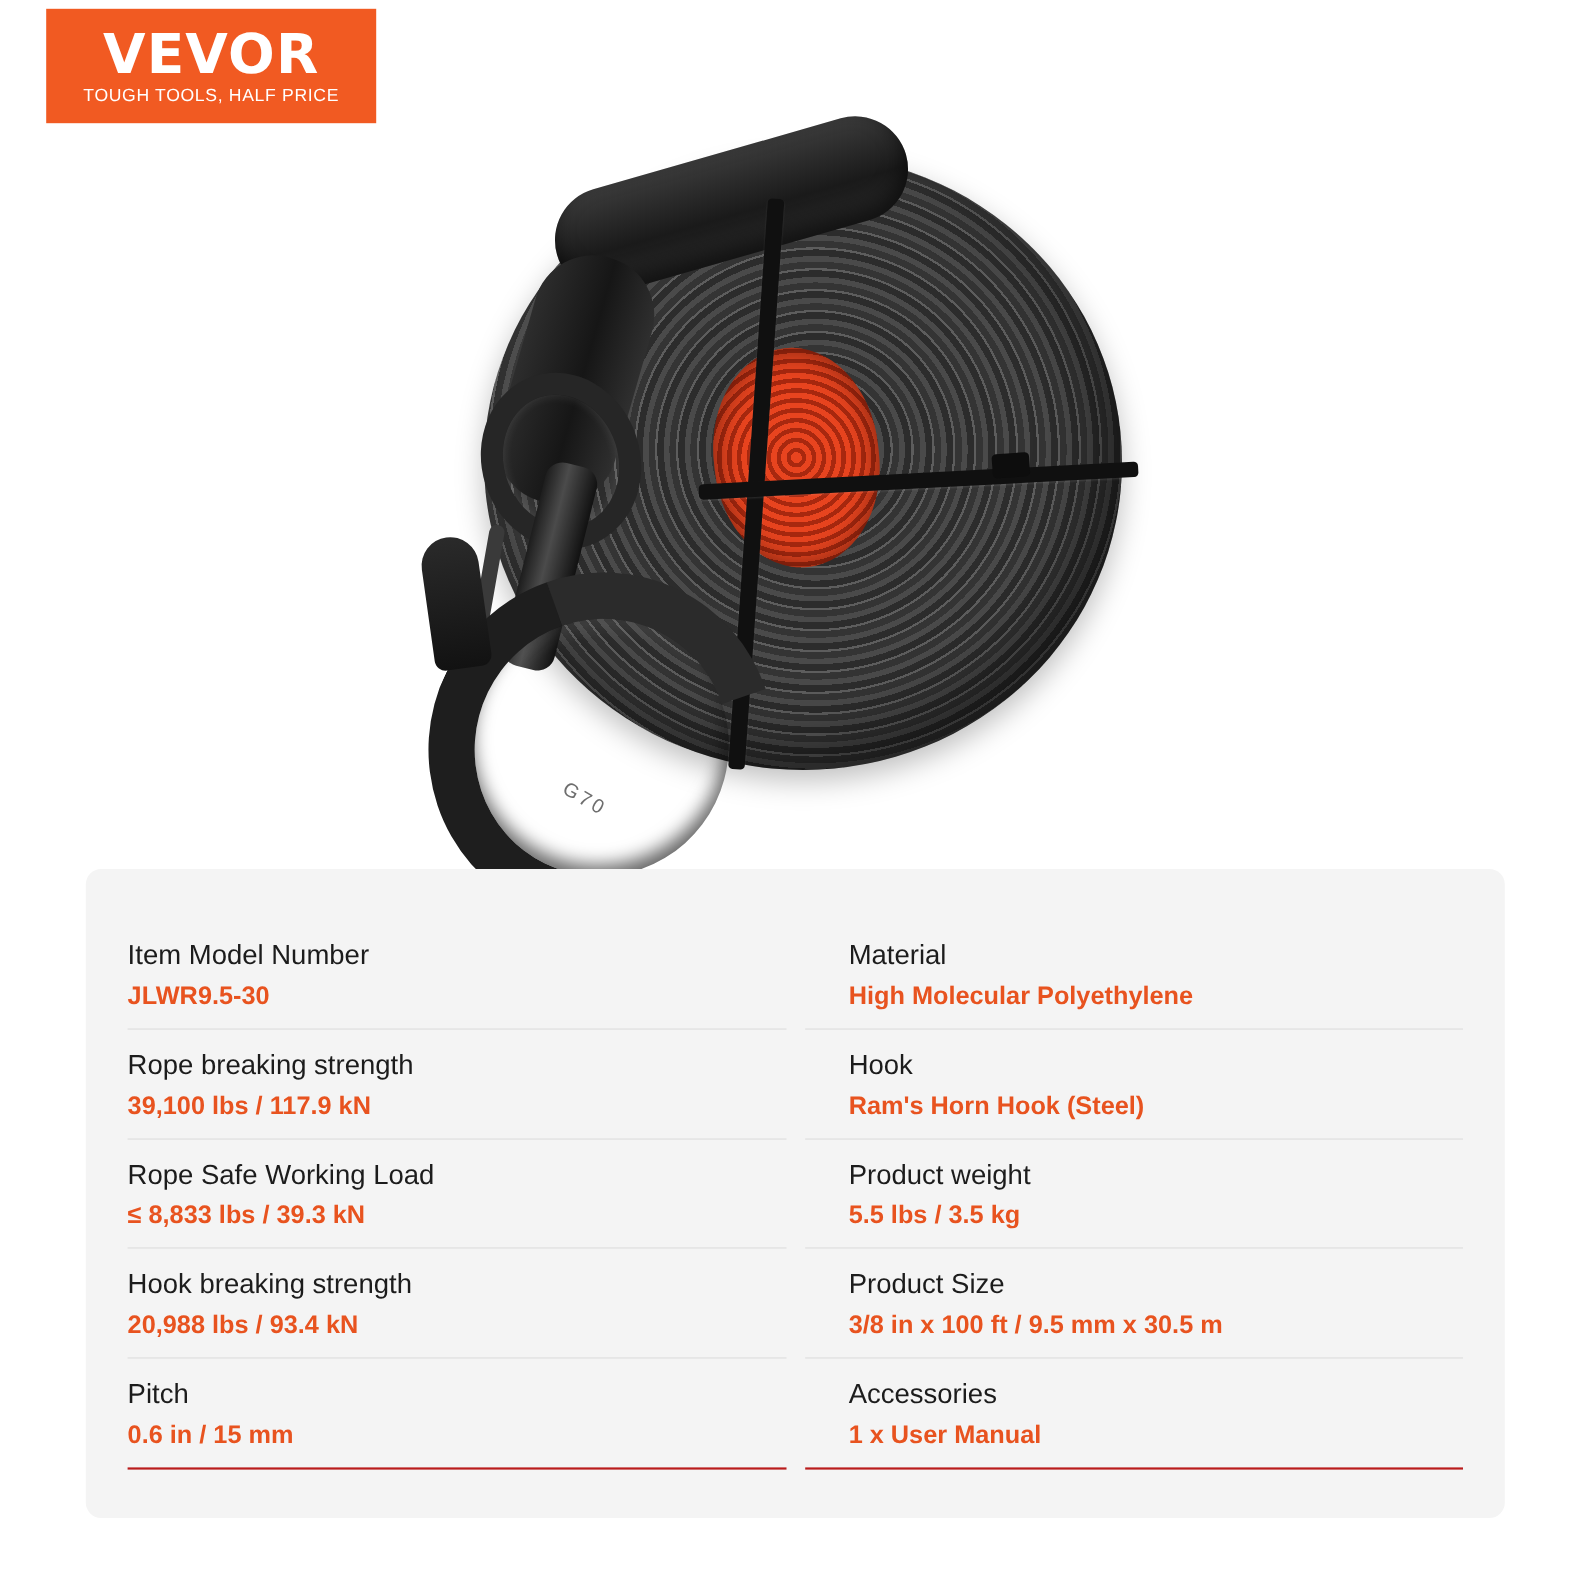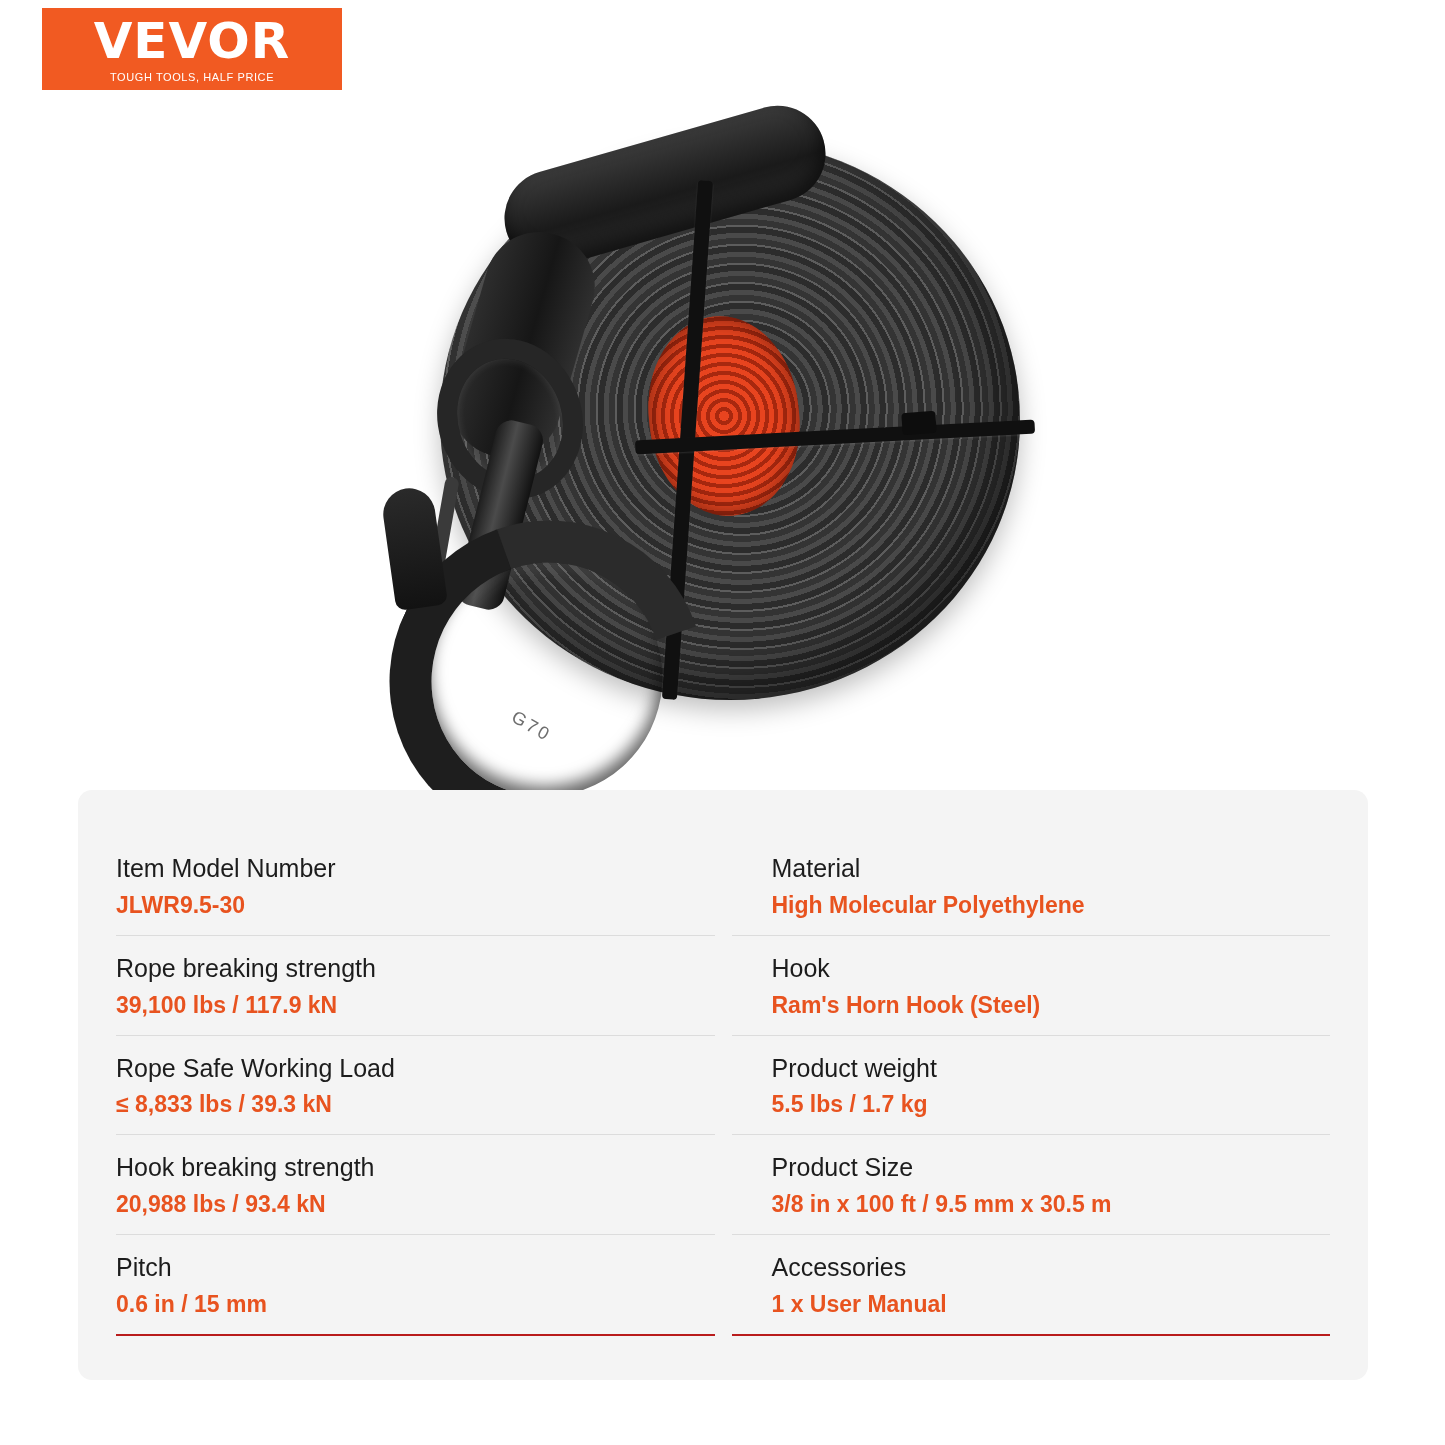--- a/index.html
+++ b/index.html
@@ -14,39 +14,39 @@
     position: relative;
     overflow: hidden;
   }
 
   
   .logo {
     position: absolute;
     left: 42px;
     top: 8px;
     width: 300px;
-    height: 82px;
+    height: 104px;
     background: #f15a22;
     display: flex;
     flex-direction: column;
     align-items: center;
     justify-content: center;
   }
   .logo-word {
     font-family: "DejaVu Sans", sans-serif;
     font-weight: bold;
     font-size: 50px;
     letter-spacing: 1px;
     color: #ffffff;
     line-height: 1;
     margin-bottom: 6px;
   }
   .logo-tag {
     font-family: "Liberation Sans", sans-serif;
-    font-size: 11px;
+    font-size: 16px;
     letter-spacing: 0.6px;
     color: #ffffff;
     line-height: 1;
   }
 
   
   .hero {
     position: absolute;
     left: 0;
     top: 110px;
@@ -287,21 +287,21 @@
       <div class="spec-label">Hook</div>
       <div class="spec-value">Ram's Horn Hook (Steel)</div>
     </div>
 
     <div class="spec-cell">
       <div class="spec-label">Rope Safe Working Load</div>
       <div class="spec-value">≤ 8,833 lbs / 39.3 kN</div>
     </div>
     <div class="spec-cell right">
       <div class="spec-label">Product weight</div>
-      <div class="spec-value">5.5 lbs / 1.7 kg</div>
+      <div class="spec-value">5.5 lbs / 3.5 kg</div>
     </div>
 
     <div class="spec-cell">
       <div class="spec-label">Hook breaking strength</div>
       <div class="spec-value">20,988 lbs / 93.4 kN</div>
     </div>
     <div class="spec-cell right">
       <div class="spec-label">Product Size</div>
       <div class="spec-value">3/8 in x 100 ft / 9.5 mm x 30.5 m</div>
     </div>

